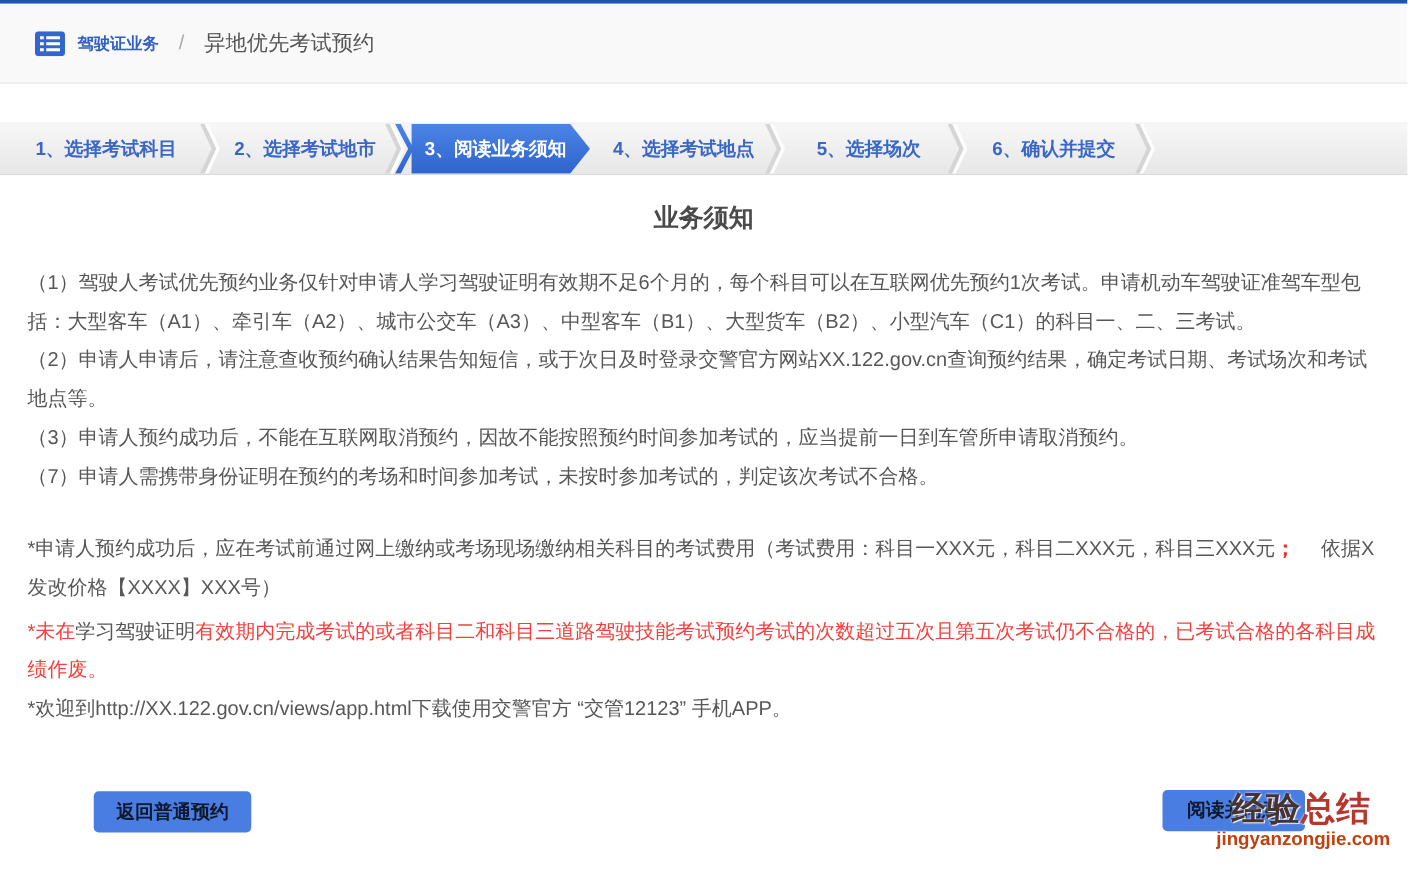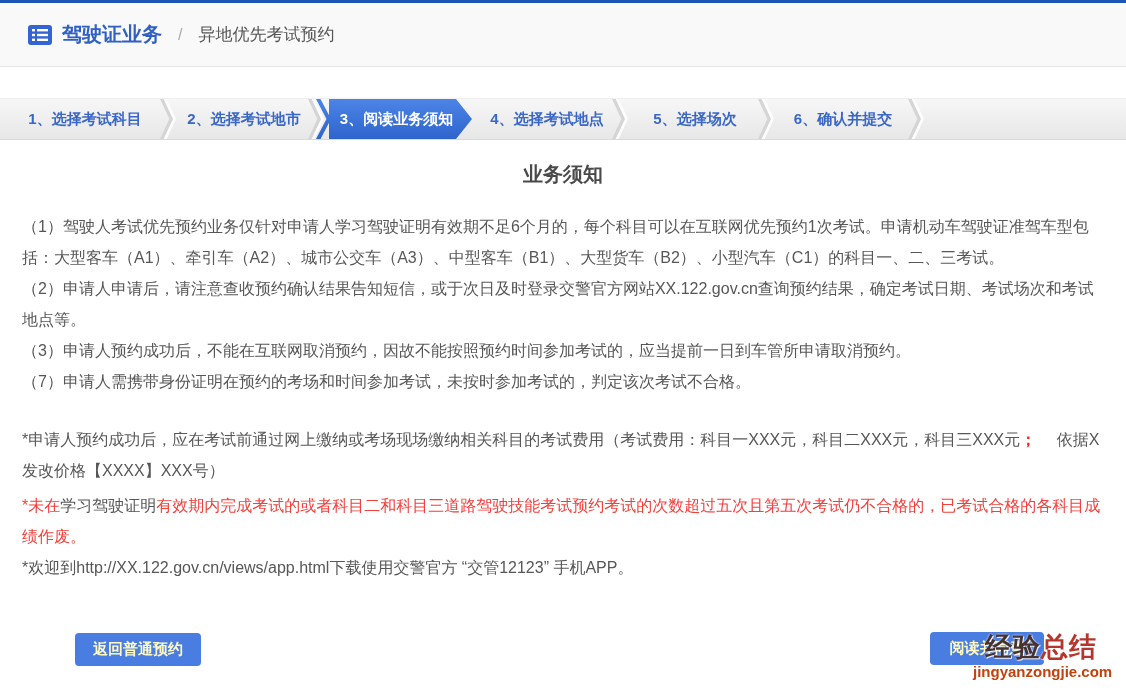--- a/index.html
+++ b/index.html
@@ -10,21 +10,21 @@
     -webkit-font-smoothing:antialiased;
   }
   
   .topline{height:3px;background:#1c55b4;}
   
   .header{
     height:64px;background:#f9f9f9;border-bottom:1px solid #e8e8e8;
     display:flex;align-items:center;padding-left:28px;box-sizing:border-box;
   }
   .header .icon-wrap{width:24px;height:20px;margin-right:10px;display:flex;}
-  .h-title{color:#3060c4;font-size:20px;font-weight:bold;}
+  .h-title{color:#3060c4;font-size:13px;font-weight:bold;}
   .h-sep{color:#a9a9a9;font-size:16px;margin:0 16px;}
   .h-sub{color:#555;font-size:17px;}
   
   .steps{
     margin-top:31px;height:40px;display:flex;align-items:stretch;
     background:linear-gradient(180deg,#f7f7f7,#e7e7e7);
     border-top:1px solid #efefef;border-bottom:1px solid #dadada;
   }
   .steps::after{content:'';flex:1;}
   .step{
@@ -58,21 +58,21 @@
   .content p{margin:0;line-height:31px;}
   .extra{margin-top:27px;}
   .extra p{white-space:pre-wrap;}
   .extra p.line-1{margin-top:4px;}
   .seg-gray{color:#575757;}
   .seg-red{color:#f2413d;}
   .seg-redbold{color:#ff1f1f;font-weight:bold;}
   
   .btn{
     position:absolute;height:33px;border:none;border-radius:4px;cursor:pointer;
-    background:#4a7de2;color:#fef9c3;font-size:15px;font-weight:bold;
+    background:#4a7de2;color:#0f172a;font-size:15px;font-weight:bold;
     font-family:"Liberation Sans","DejaVu Sans",sans-serif;
   }
   .btn-back{left:75px;top:633px;width:126px;}
   .btn-agree{left:930px;top:632px;width:114px;}
   
   .watermark{position:absolute;left:973px;top:634px;width:136px;text-align:center;line-height:1;z-index:5;}
   .wm-line{font-size:27px;font-weight:bold;letter-spacing:1px;
     text-shadow:0 0 2px #fff,1px 1px 0 rgba(255,255,255,.8);}
   .wm-dark{color:#453233;}
   .wm-red{color:#b6362e;}

